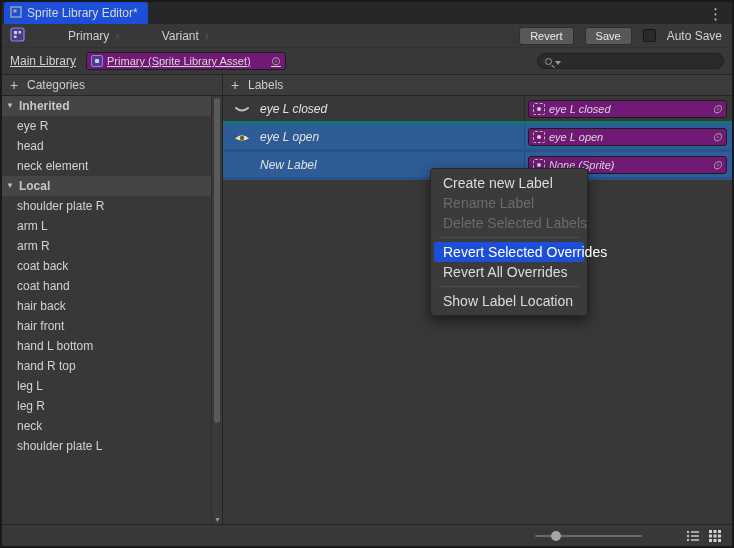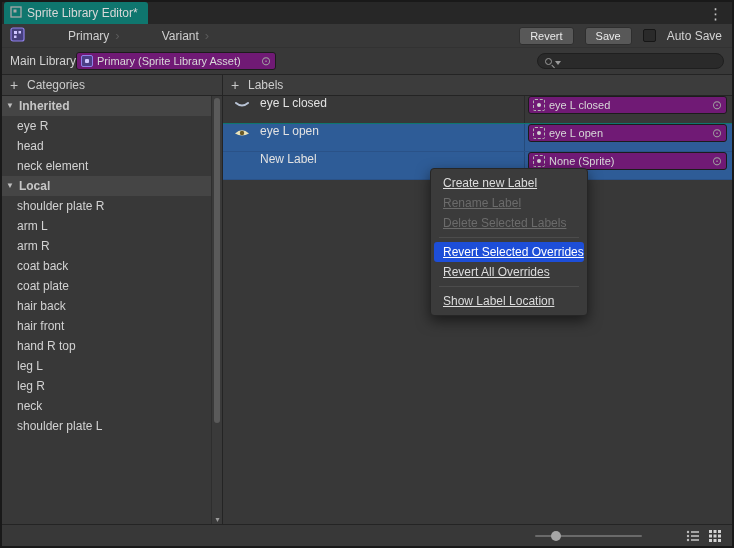--- a/index.html
+++ b/index.html
@@ -5,35 +5,35 @@
   html,body { margin:0; padding:0; background:#111; }
   * { box-sizing:border-box; }
   .window {
     position:relative; width:734px; height:548px;
     background:#383838; border:2px solid #191919;
     font-family:"Liberation Sans", sans-serif; font-size:12px; color:#d2d2d2;
     overflow:hidden;
   }
   
   .tabbar { height:22px; background:#272727; display:flex; align-items:flex-end; }
-  .tab { height:22px; background:#0f766e; display:flex; align-items:center; gap:5px;
+  .tab { height:22px; background:#1d4ed8; display:flex; align-items:center; gap:5px;
          padding:0 10px 0 6px; margin-left:2px; border-radius:3px 3px 0 0; }
   .tab-title { font-size:12px; color:#d8d8d8; white-space:nowrap; }
   .kebab { margin-left:auto; color:#c4c4c4; font-size:15px; line-height:20px; padding:0 9px; cursor:pointer; }
   
   .toolbar { height:24px; display:flex; align-items:center; padding:0 6px; background:#383838;
              border-bottom:1px solid #323232; }
   .crumb { padding:0 3px; color:#cfcfcf; cursor:pointer;margin-left:36px; }
   .crumb-sep { color:#5a5a5a; font-size:13px; margin:0 3px; }
   .toolbar-right { margin-left:auto; display:flex; align-items:center; gap:11px; padding-right:4px; }
   .btn { background:#585858; border:1px solid #2e2e2e; color:#eaeaea; border-radius:3px;
          font-family:"Liberation Sans",sans-serif; font-size:11px; height:18px; padding:1px 10px; cursor:pointer; }
   .checkbox { width:13px; height:13px; background:#2a2a2a; border:1px solid #161616; border-radius:2px; cursor:pointer; }
   
-  .libbar { height:26px; display:flex; align-items:center; gap:0; padding:0 8px; background:#383838; }
+  .libbar { height:26px; display:flex; align-items:center; gap:10px; padding:0 8px; background:#383838;text-decoration:underline; }
   .objfield { display:flex; align-items:center; gap:4px; background:#701a75;
               border:1px solid #1c1c1c; border-radius:3px; height:18px; padding:0 4px; cursor:pointer; }
   .libfield { width:200px; }
   .objtext { flex:1; font-size:11px; white-space:nowrap; overflow:hidden; color:#d8d8d8; }
   .picker { color:#9f9f9f; font-size:12px; line-height:12px; }
   .mini-icon { width:12px; height:12px; position:relative; flex:none; }
   .mini-icon.purple { background:#4b3f86; border:1px solid #8f80ea; border-radius:2px; }
   .mini-icon.purple::after { content:''; position:absolute; inset:3px; background:#cfc6ff; border-radius:1px; }
   .mini-icon.sprite { border:1px dashed #b5b5b5; border-radius:2px; }
   .mini-icon.sprite::after { content:''; position:absolute; inset:3px; background:#d4d4d4; border-radius:50%; }
@@ -60,42 +60,42 @@
                   background:#454545; font-weight:bold; color:#c6c6c6; cursor:pointer; }
   .tri { font-size:8px; color:#bdbdbd; transform:translateY(-1px); }
   .cat-item { height:20px; line-height:20px; padding-left:15px; cursor:pointer; white-space:nowrap; }
   .cat-item.selected { background:#4d4d4d; }
   .vscroll { position:absolute; top:21px; right:0; width:11px; bottom:0; background:#3a3a3a;
              border-left:1px solid #2e2e2e; cursor:pointer; }
   .vthumb { position:absolute; top:2px; left:2px; width:6px; height:76%; background:#5a5a5a; border-radius:3px; }
   .varrow { position:absolute; bottom:0; left:0; width:11px; text-align:center; font-size:8px; color:#9a9a9a; }
   
   .label-rows { position:absolute; top:21px; left:0; right:0; bottom:0; overflow:hidden; }
-  .label-row { height:28px; position:relative; display:flex; 
-               border-bottom:1px solid #0f766e; padding-left:8px; cursor:pointer; }
+  .label-row { height:28px; position:relative; display:flex; align-items:center;
+               border-bottom:3px solid #0f766e; padding-left:8px; cursor:pointer;font-style:italic; }
   .label-row.selected { background:#2e5c97; border-bottom-color:#2a5288; }
   .thumb-cell { width:22px; height:16px; display:flex; align-items:center; justify-content:center;
                 margin-right:7px; flex:none; }
   .label-name { white-space:nowrap; color:#e2e2e2; }
   .col-div { position:absolute; left:301px; top:0; bottom:0; width:1px; background:#2a2a2a; }
   .label-row.selected .col-div { background:#254a7a; }
   .row-field { position:absolute; left:305px; right:5px; }
   
   .bottombar { position:relative; height:22px; background:#383838; border-top:1px solid #242424; }
   .slider { position:absolute; left:533px; top:0; width:107px; height:22px; cursor:pointer; }
   .slider-track { position:absolute; left:0; right:0; top:10px; height:2px; background:#6a6a6a; border-radius:1px; }
   .slider-knob { position:absolute; left:16px; top:6px; width:10px; height:10px; background:#a5a5a5; border-radius:50%; }
   .view-icon { position:absolute; top:4px; width:14px; height:14px; cursor:pointer; }
   .view-icon.list { right:32px; } .view-icon.grid { right:10px; }
   
   .menu { position:absolute; left:428px; top:166px; width:158px; background:#3b3b3b;
           border:1px solid #262626; border-radius:4px; box-shadow:0 5px 14px rgba(0,0,0,.55);
           padding:4px 0; z-index:20; }
-  .menu-item { height:20px; line-height:20px; padding:0 12px; color:#dcdcdc; font-size:12px;
-               white-space:nowrap; cursor:pointer;text-decoration:underline; }
+  .menu-item { height:20px; line-height:20px; padding:0 12px; color:#dcdcdc; font-size:14px;
+               white-space:nowrap; cursor:pointer; }
   .menu-item.disabled { color:#6b6b6b; cursor:default; }
   .menu-item.highlighted { background:#1d4ed8; color:#fff; margin:0 3px; padding:0 9px; border-radius:3px; }
   .menu-sep { height:1px; background:#4c4c4c; margin:4px 8px; }
 </style>
 </head>
 <body>
 
 <div class="window">
 
   <div class="tabbar">
@@ -163,23 +163,24 @@
           <div class="cat-item">head</div>
           <div class="cat-item">neck element</div>
           <div class="group-header">
             <span class="tri">▼</span>
             <span>Local</span>
           </div>
           <div class="cat-item">shoulder plate R</div>
           <div class="cat-item">arm L</div>
           <div class="cat-item">arm R</div>
           <div class="cat-item">coat back</div>
-          <div class="cat-item">coat plate</div>
+          <div class="cat-item">coat hand</div>
           <div class="cat-item">hair back</div>
           <div class="cat-item">hair front</div>
+          <div class="cat-item">hand L bottom</div>
           <div class="cat-item">hand R top</div>
           <div class="cat-item">leg L</div>
           <div class="cat-item">leg R</div>
           <div class="cat-item">neck</div>
           <div class="cat-item">shoulder plate L</div>
         </div>
       <div class="vscroll">
         <div class="vthumb"></div>
         <div class="varrow">▾</div>
       </div>

